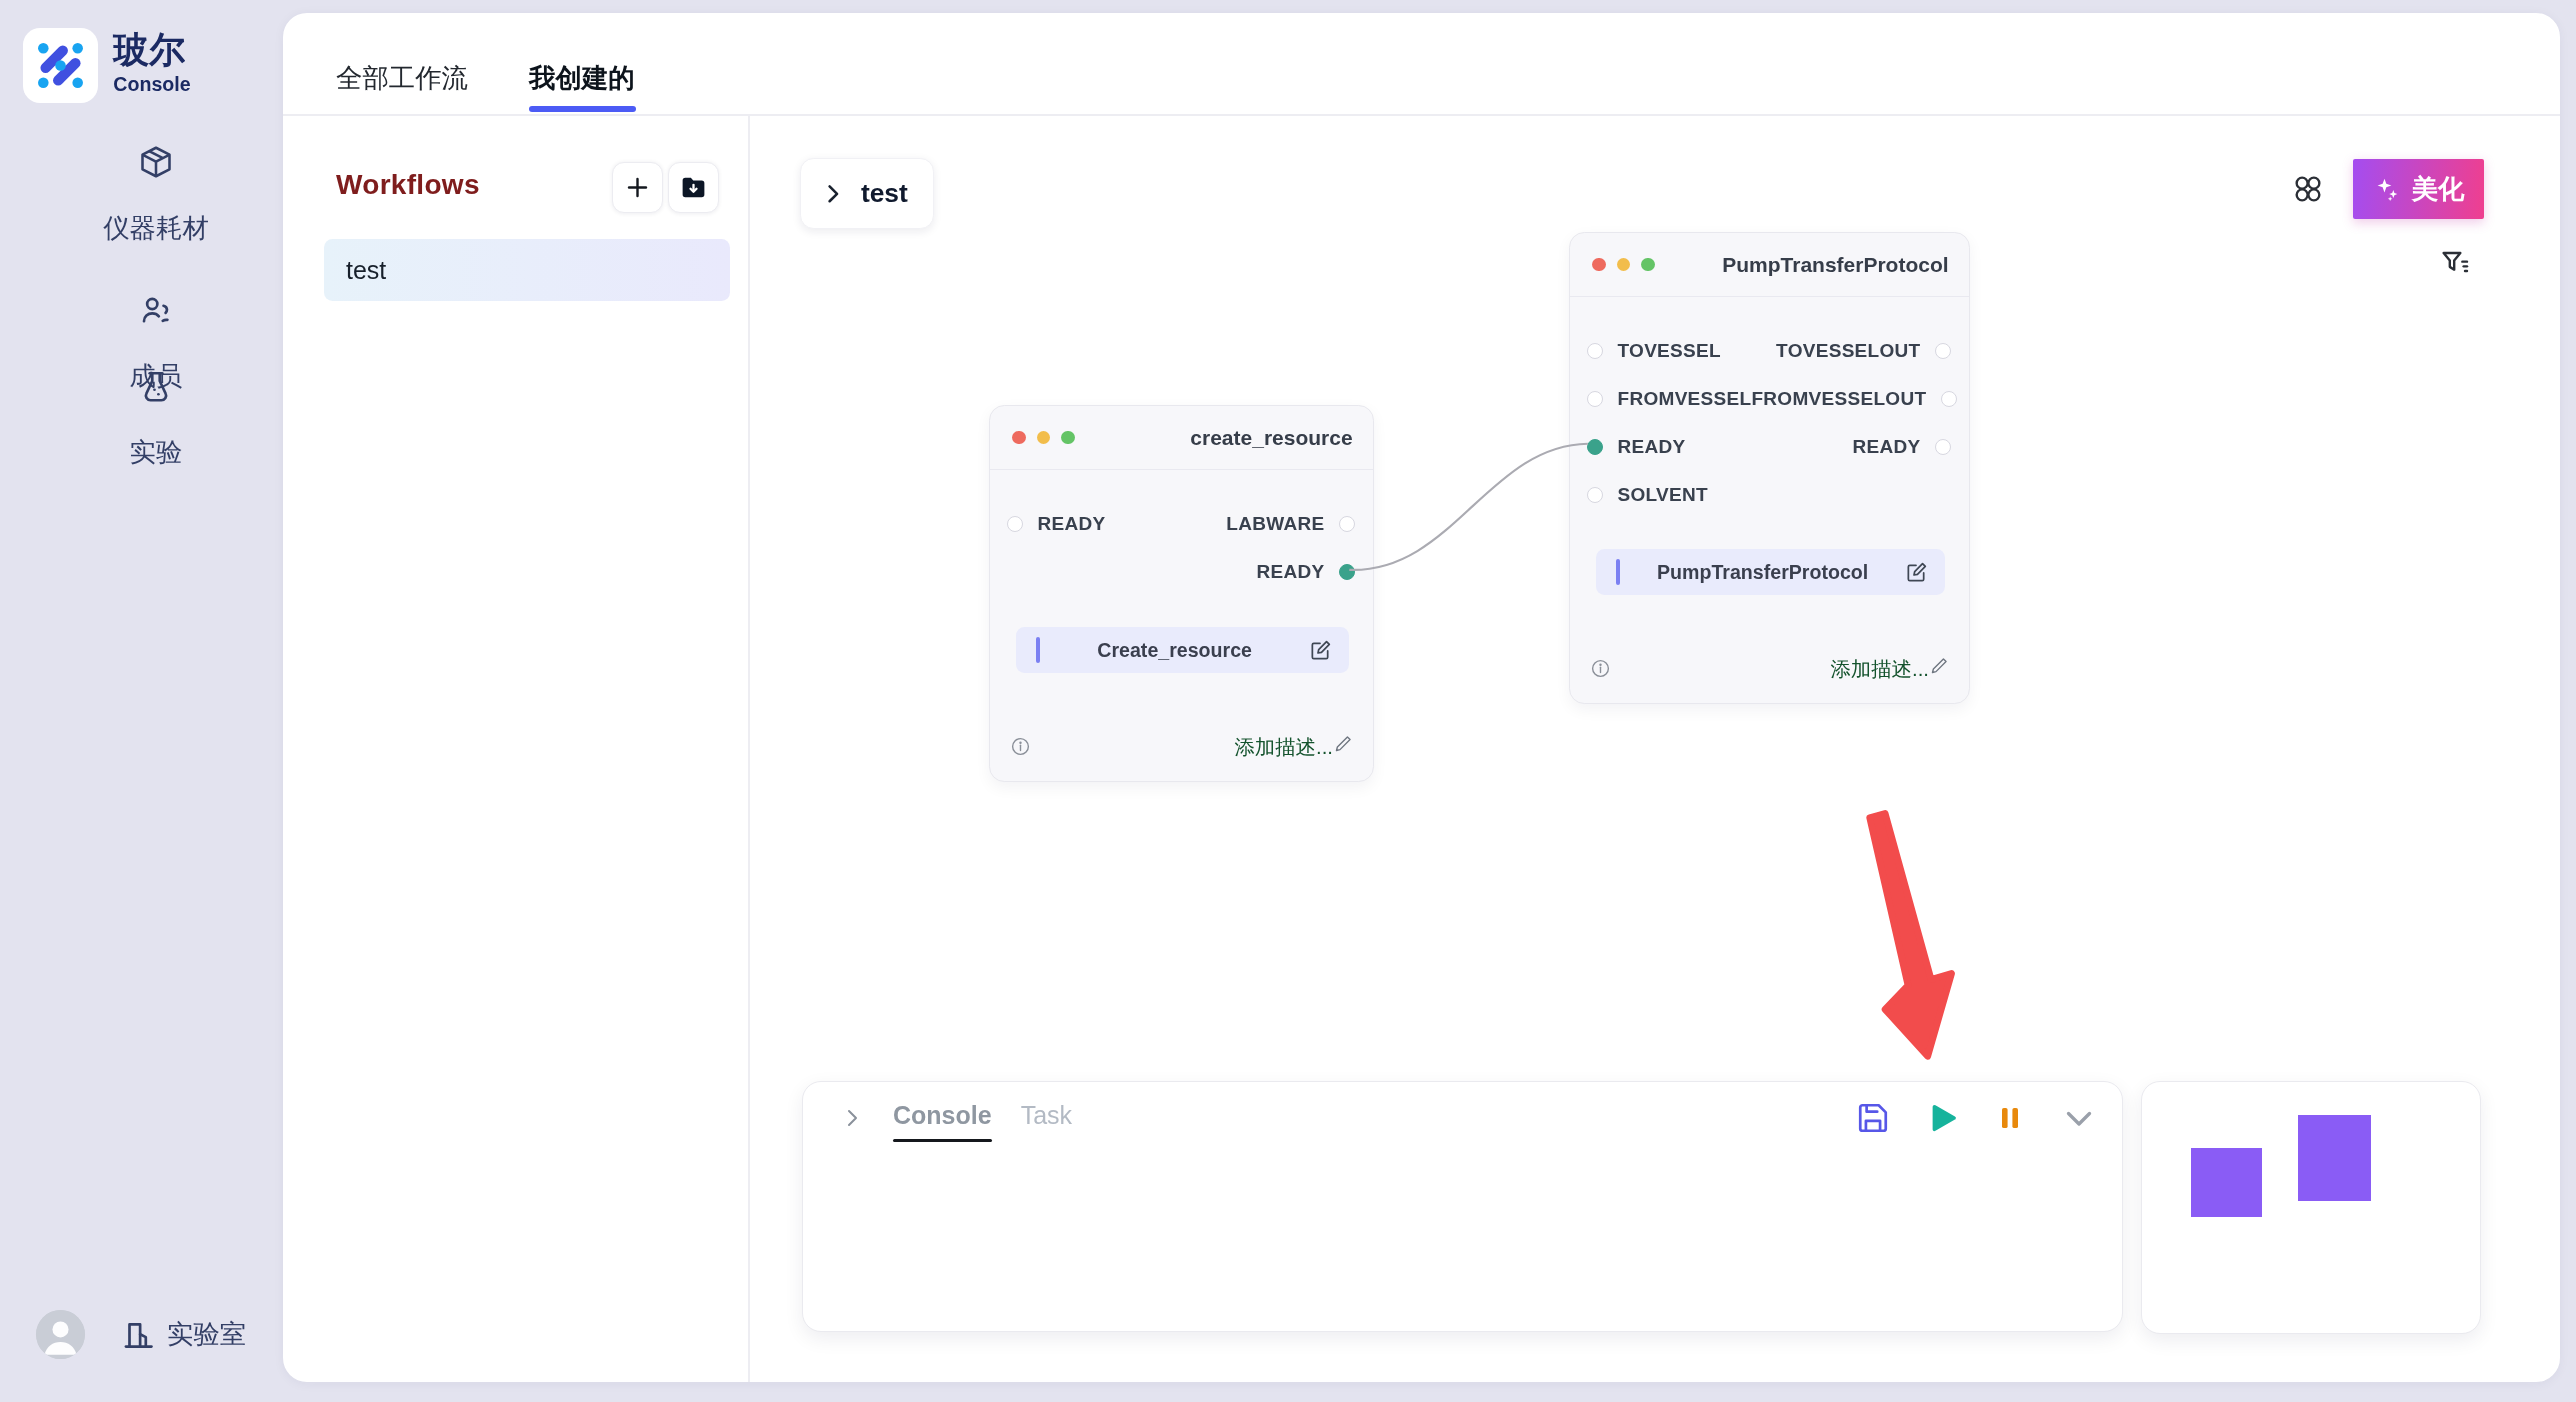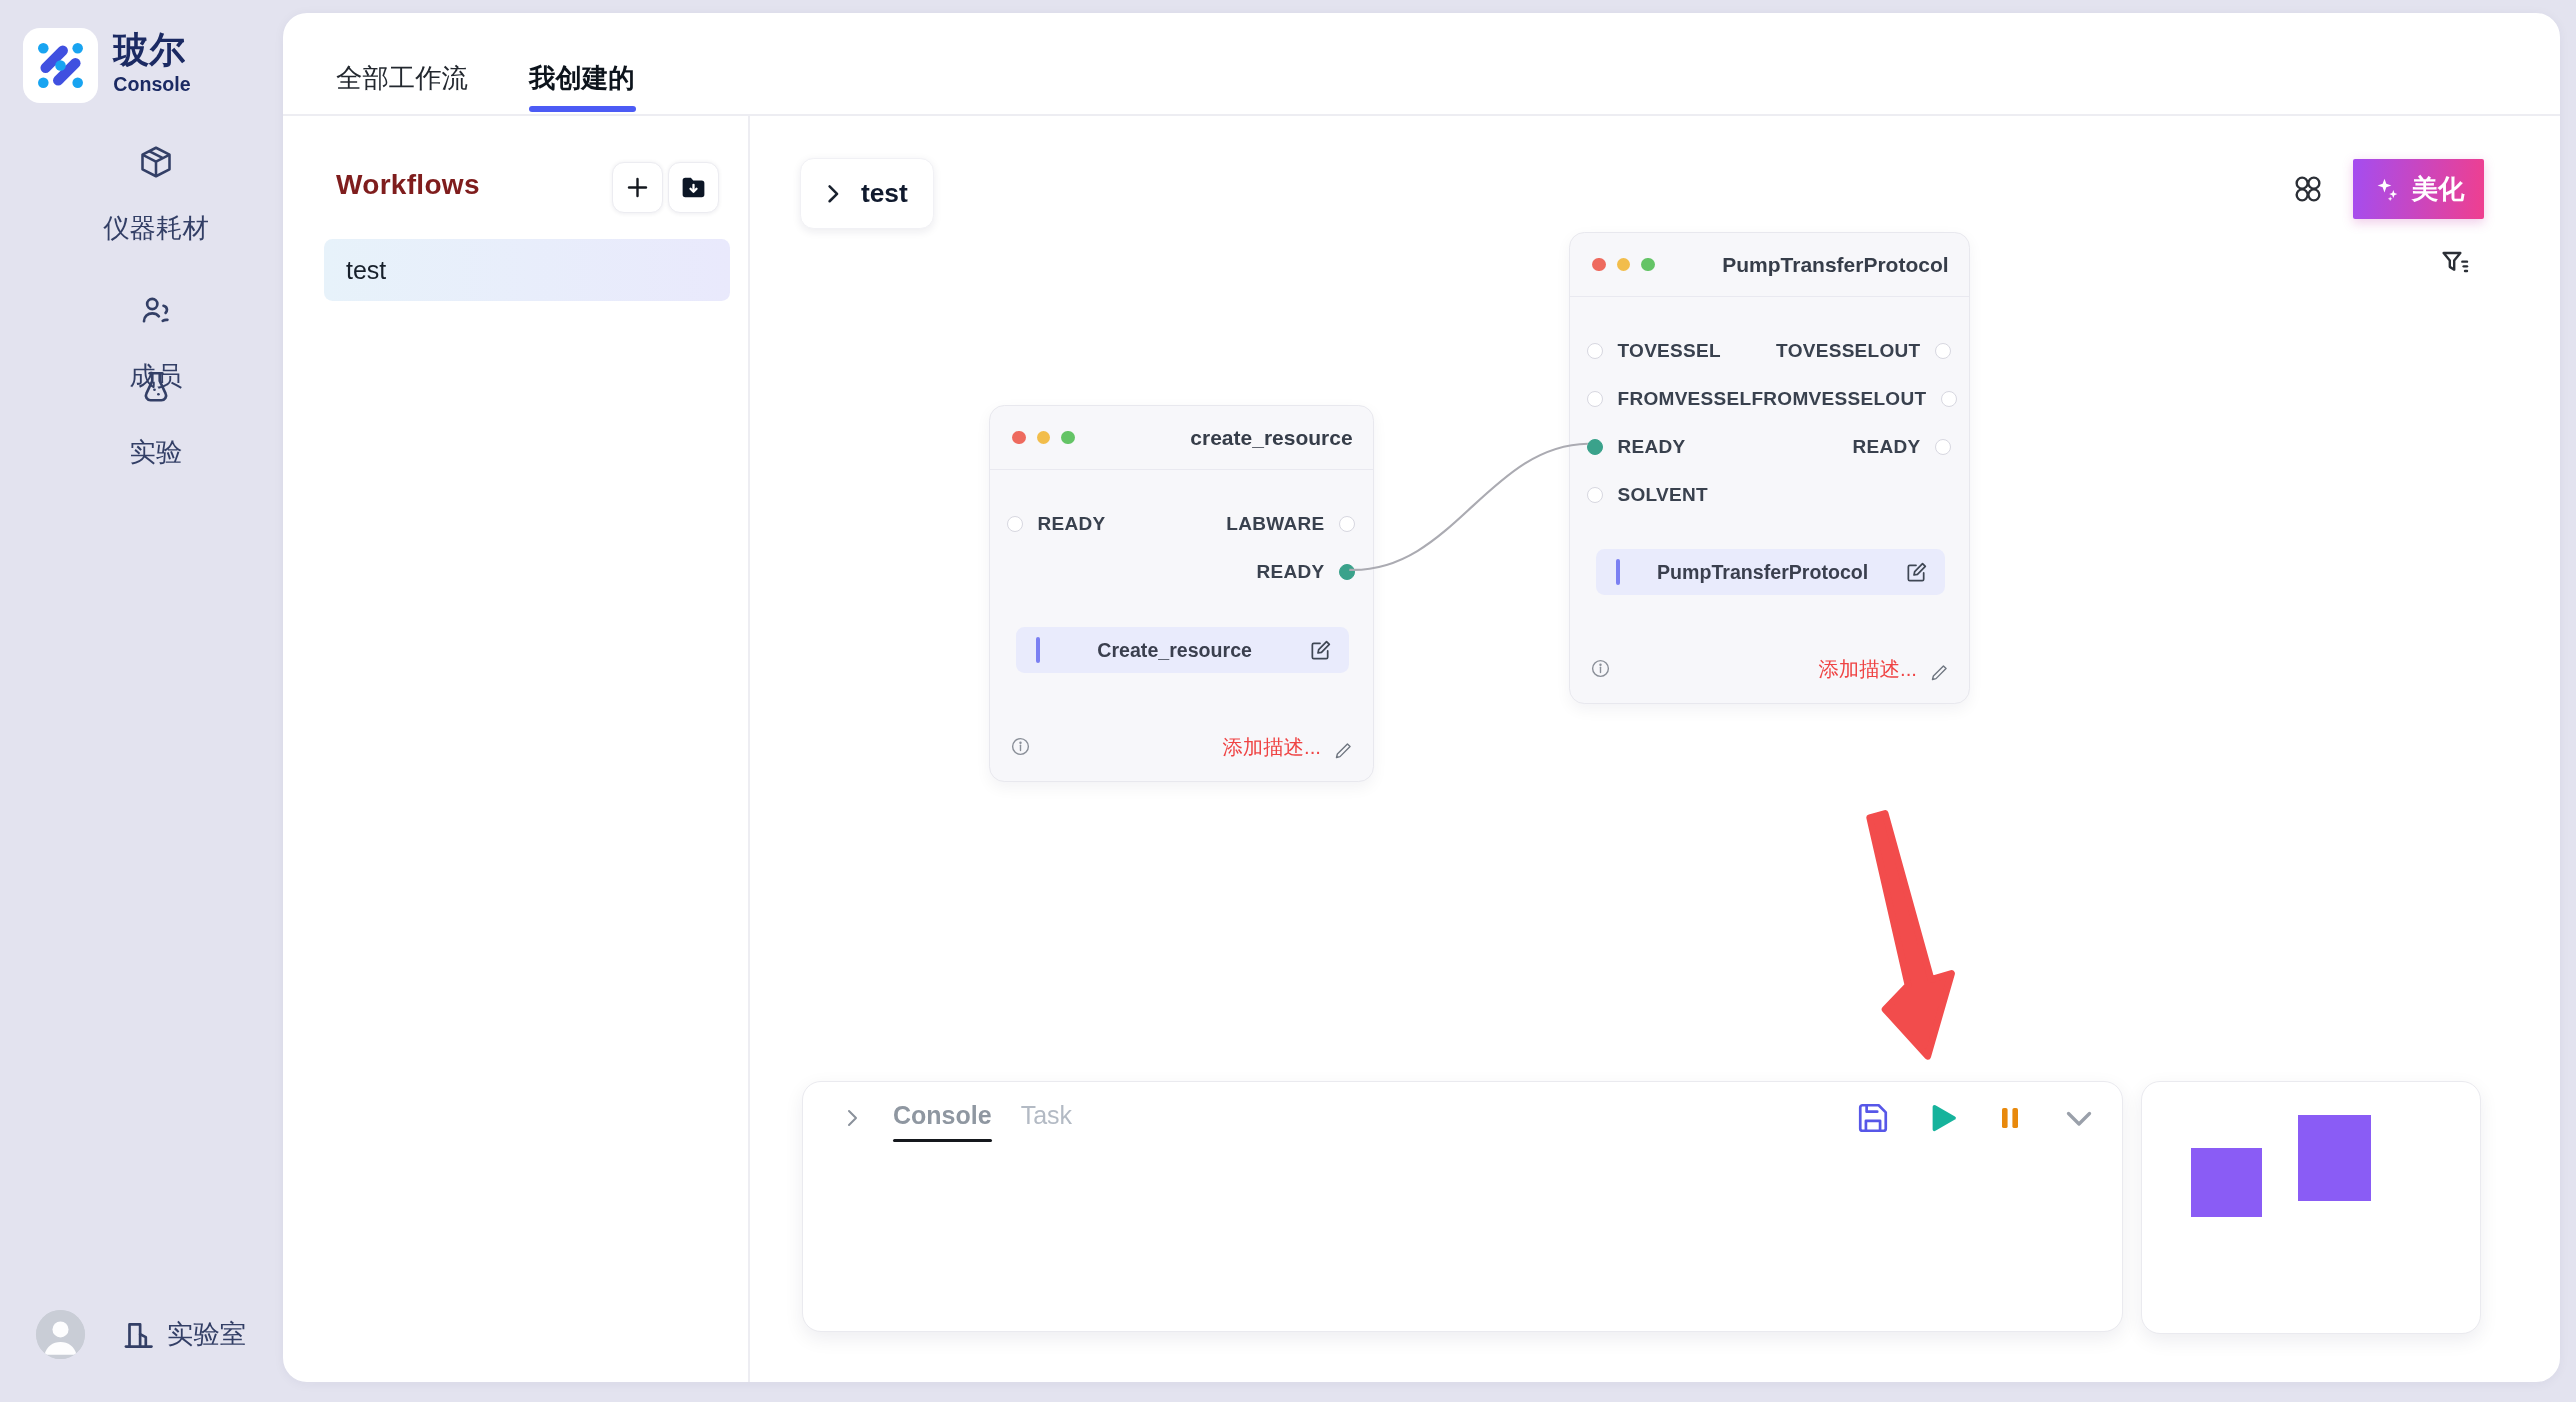--- a/index.html
+++ b/index.html
@@ -72,21 +72,21 @@
   .port{width:16px;height:16px;border-radius:50%;background:#fff;border:1.7px solid #d7d7e0;
     box-sizing:border-box;cursor:crosshair;}
   .port.filled{background:var(--teal-port,#3aa28b);border-color:var(--teal-port,#3aa28b);}
   .pill{position:absolute;left:25.6px;right:24px;height:46px;background:#e9ebfc;border-radius:8.5px;
     display:flex;align-items:center;cursor:pointer;}
   .pill .bar{width:4.3px;height:25.6px;border-radius:2.6px;background:#7b80f2;margin-left:20.4px;}
   .pill .plab{flex:1;text-align:center;font-size:19.6px;font-weight:700;color:#3a3f4e;}
   .pill .editic{margin-right:17px;}
   .node-foot{position:absolute;left:20.4px;right:19px;bottom:20.4px;display:flex;
     align-items:center;justify-content:space-between;}
-  .desc{display:flex;align-items:flex-end;gap:12px;font-size:20.4px;color:#ef4444;cursor:text;}
+  .desc{display:flex;align-items:flex-start;gap:0;font-size:20.4px;color:#14532d;cursor:text;}
   #node-create{left:989px;top:405px;width:385px;height:377px;}
   #node-create .pill{top:221px;}
   #node-pump{left:1569px;top:232px;width:401px;height:472px;}
   #node-pump .pill{top:316px;}
 
   
   .console-card{position:absolute;left:802px;top:1081px;width:1321px;height:251px;background:#fff;
     border:1.7px solid #eaeaef;border-radius:19px;box-shadow:0 6.8px 19px rgba(20,20,60,.07);box-sizing:border-box;}
   .ctabs{position:absolute;left:37px;top:19px;display:flex;align-items:flex-start;gap:29px;}
   .ctab{font-size:25px;cursor:pointer;}

